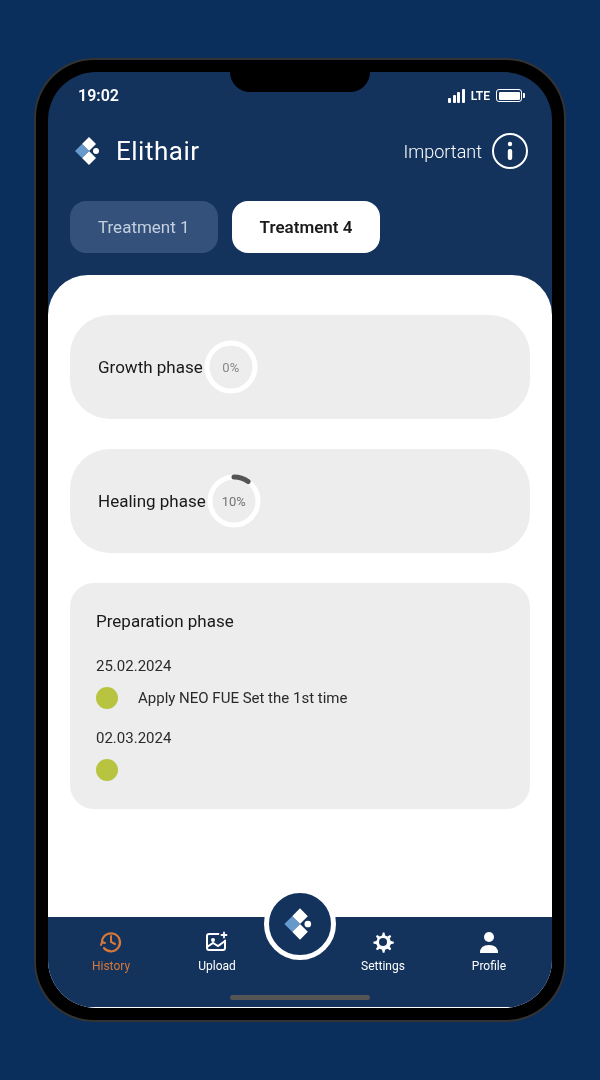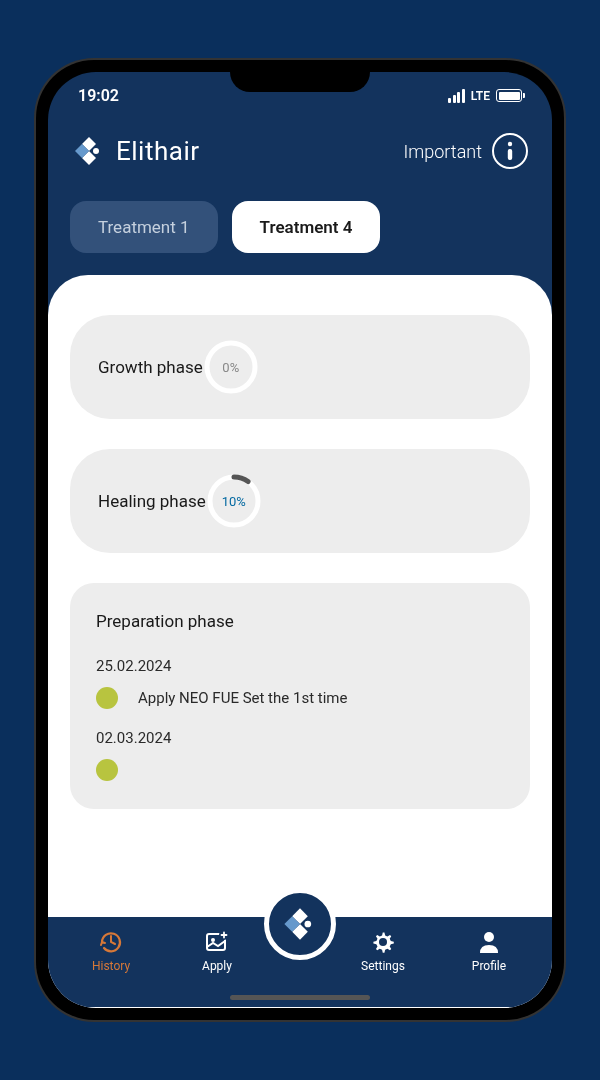--- a/index.html
+++ b/index.html
@@ -422,21 +422,21 @@
         </div>
       </div>
 
       <div class="phase-card">
         <span class="phase-label">Healing phase</span>
         <div class="progress-ring">
           <svg width="56" height="56">
             <circle cx="28" cy="28" r="24" fill="none" stroke="#fff" stroke-width="5"></circle>
             <circle cx="28" cy="28" r="24" fill="none" stroke="#555" stroke-width="5" stroke-dasharray="15 136" stroke-linecap="round"></circle>
           </svg>
-          <span class="progress-text" style="color:#0369a1">10%</span>
+          <span class="progress-text" style="color:#737373">10%</span>
         </div>
       </div>
 
       <div class="prep-card">
         <div class="prep-title">Preparation phase</div>
 
         <div class="task-date">25.02.2024</div>
         <div class="task-row">
           <div class="task-bullet"></div>
           <span class="task-text">Apply NEO FUE Set the 1st time</span>
@@ -465,21 +465,21 @@
         <div class="nav-item">
           <div class="nav-icon">
             <svg width="26" height="26" viewBox="0 0 26 26" fill="none">
               <rect x="3" y="5" width="18" height="16" rx="2" stroke="#fff" stroke-width="2"></rect>
               <circle cx="9" cy="11" r="2" fill="#fff"></circle>
               <path d="M3 18 L9 14 L14 17 L21 12" stroke="#fff" stroke-width="2"></path>
               <circle cx="20" cy="6" r="5" fill="#13335d"></circle>
               <path d="M20 3.5 L20 8.5 M17.5 6 L22.5 6" stroke="#fff" stroke-width="1.8" stroke-linecap="round"></path>
             </svg>
           </div>
-          <span class="nav-label">Apply</span>
+          <span class="nav-label">Upload</span>
         </div>
       </div>
       <div class="nav-half nav-right">
         <div class="nav-item">
           <div class="nav-icon">
             <svg width="26" height="26" viewBox="0 0 26 26" fill="#fff">
               <path d="M13 2 L15 2 L15.8 5.5 L18.5 6.8 L21.5 5 L23 6.5 L21.2 9.5 L22.5 12.2 L26 13 L26 15 L22.5 15.8 L21.2 18.5 L23 21.5 L21.5 23 L18.5 21.2 L15.8 22.5 L15 26 L13 26 L12.2 22.5 L9.5 21.2 L6.5 23 L5 21.5 L6.8 18.5 L5.5 15.8 L2 15 L2 13 L5.5 12.2 L6.8 9.5 L5 6.5 L6.5 5 L9.5 6.8 L12.2 5.5 Z" transform="scale(0.85) translate(2,2)"></path>
               <circle cx="13" cy="13" r="4" fill="#13335d"></circle>
             </svg>
           </div>

